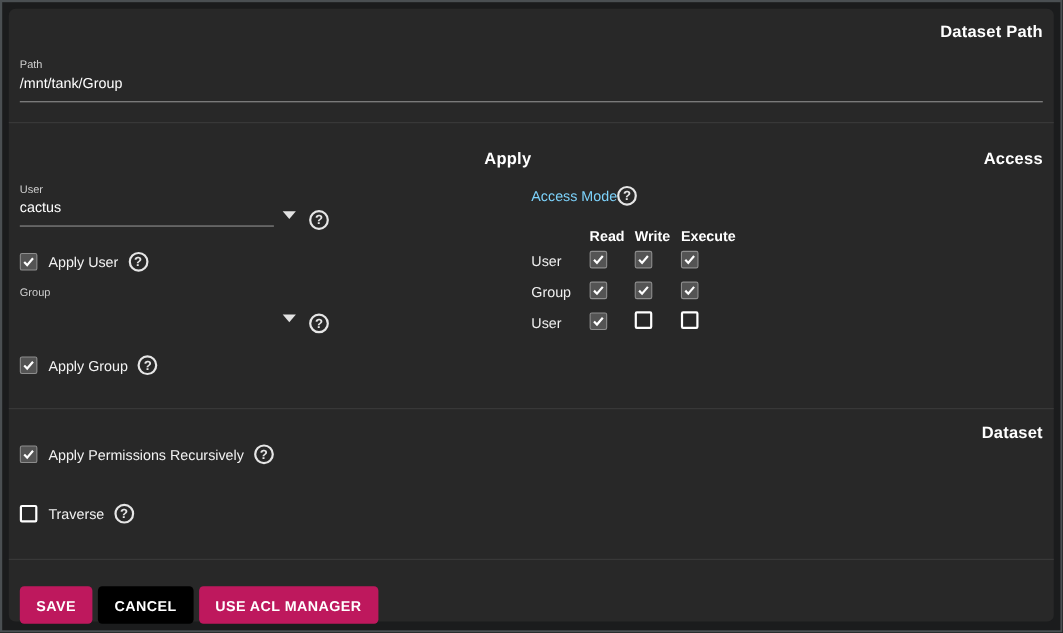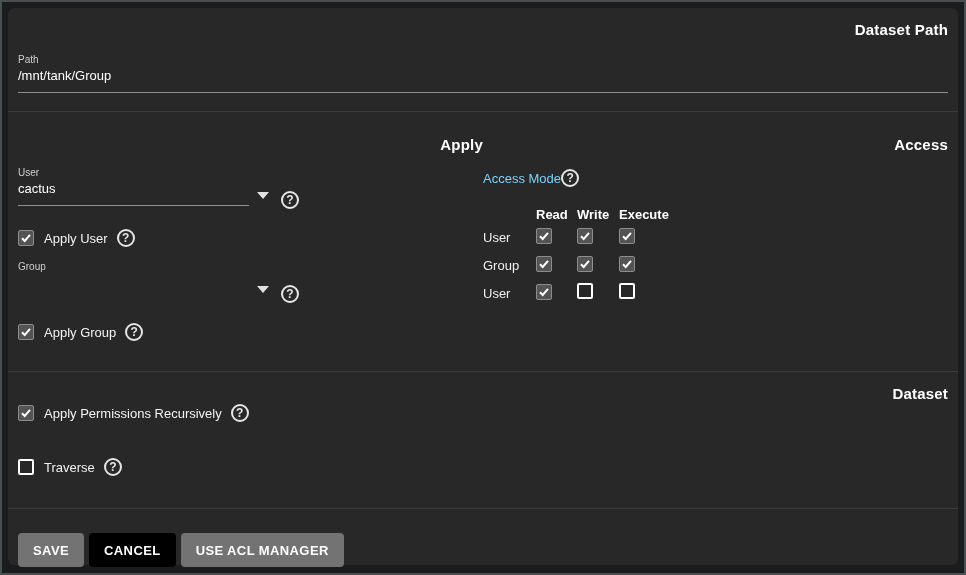--- a/index.html
+++ b/index.html
@@ -130,21 +130,21 @@
     border: none;
     border-radius: 4px;
     font-family: "Liberation Sans", sans-serif;
     font-size: 13px;
     font-weight: bold;
     letter-spacing: 0.4px;
     color: #ffffff;
     padding: 0 15px;
     cursor: pointer;
   }
-  .btn-primary { background: #737373; }
+  .btn-primary { background: #be185d; }
   .btn-cancel { background: #000000; }
 </style>
 </head>
 <body>
 
 <div class="viewport">
   <div class="card">
 
     <div class="sec sec-dataset">
       <h2 class="sec-title">Dataset Path</h2>

